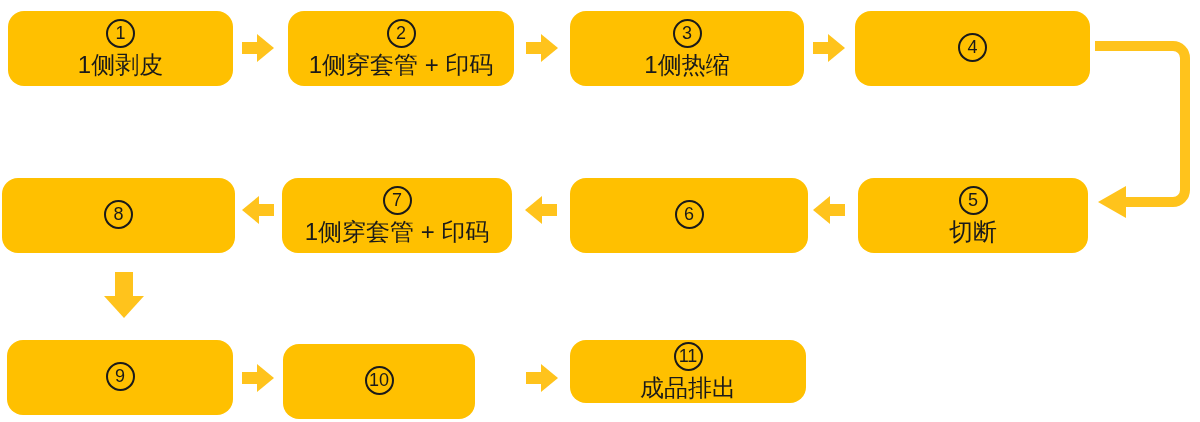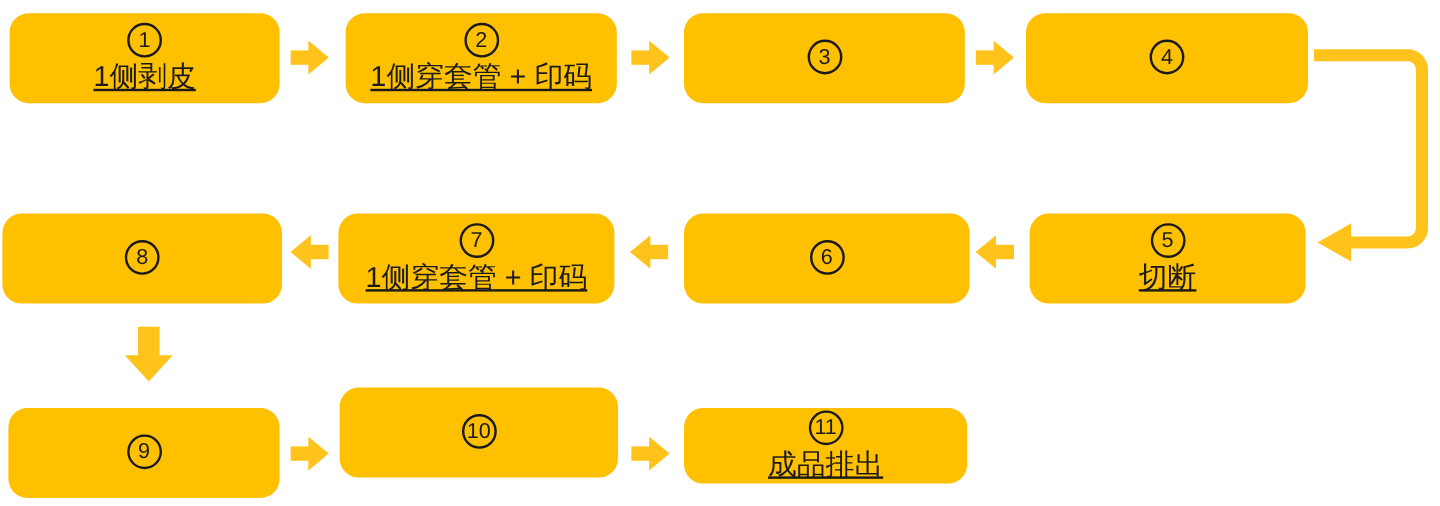--- a/index.html
+++ b/index.html
@@ -32,35 +32,34 @@
     border-radius:50%;
     font-size:18px;
     font-weight:400;
     line-height:1;
     margin-bottom:3px;
   }
   .label{
     font-size:24px;
     line-height:1.15;
     white-space:nowrap;
-    text-decoration:underline;
   }
   
   .b1 {left:8px;   top:11px;  width:225px; height:75px;}
   .b2 {left:288px; top:11px;  width:226px; height:75px;}
   .b3 {left:570px; top:11px;  width:234px; height:75px;}
   .b4 {left:855px; top:11px;  width:235px; height:75px;}
   
   .b5 {left:858px; top:178px; width:230px; height:75px;}
   .b6 {left:570px; top:178px; width:238px; height:75px;}
   .b7 {left:282px; top:178px; width:230px; height:75px;}
   .b8 {left:2px;   top:178px; width:233px; height:75px;}
   
   .b9 {left:7px;   top:340px; width:226px; height:75px;}
-  .b10{left:283px; top:323px; width:232px; height:75px;}
+  .b10{left:283px; top:344px; width:192px; height:75px;}
   .b11{left:570px; top:340px; width:236px; height:63px;}
 
   .arrow{position:absolute;line-height:0;}
   .arrow svg{display:block;}
   .arrow-shape{fill:var(--arrow-color,#FFC31C);}
   .connector-line{stroke:var(--arrow-color,#FFC31C);stroke-width:10;fill:none;}
 
   .ar1{left:242px; top:34px;}
   .ar2{left:526px; top:34px;}
   .ar3{left:813px; top:34px;}
@@ -80,20 +79,21 @@
   <div class="box b1">
     <span class="num">1</span>
     <span class="label">1侧剥皮</span>
   </div>
   <div class="box b2">
     <span class="num">2</span>
     <span class="label">1侧穿套管 + 印码</span>
   </div>
   <div class="box b3">
     <span class="num">3</span>
+    <span class="label">1侧热缩</span>
   </div>
   <div class="box b4">
     <span class="num">4</span>
   </div>
 
   <div class="box b5">
     <span class="num">5</span>
     <span class="label">切断</span>
   </div>
   <div class="box b6">

